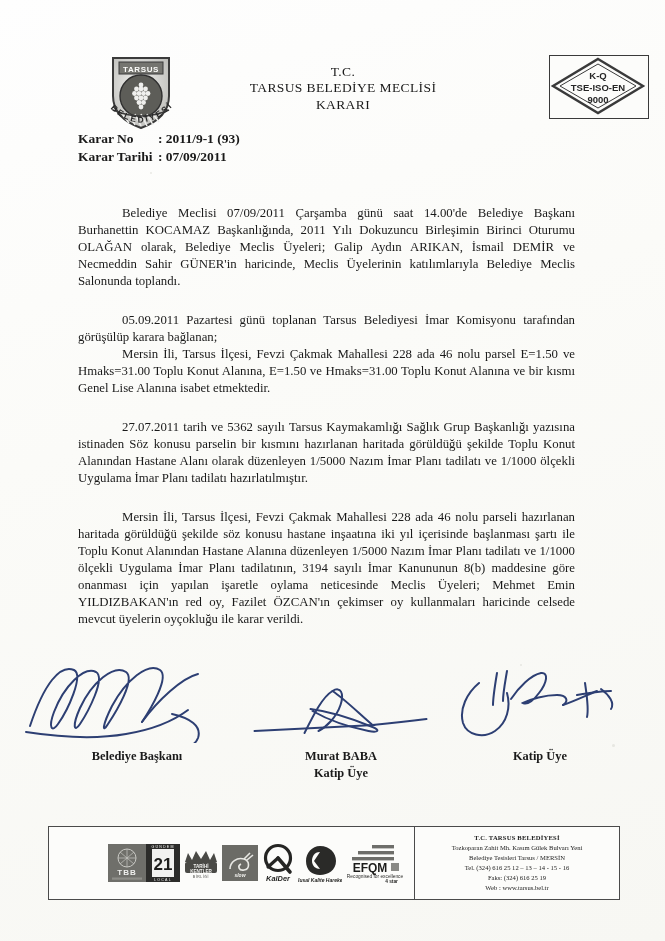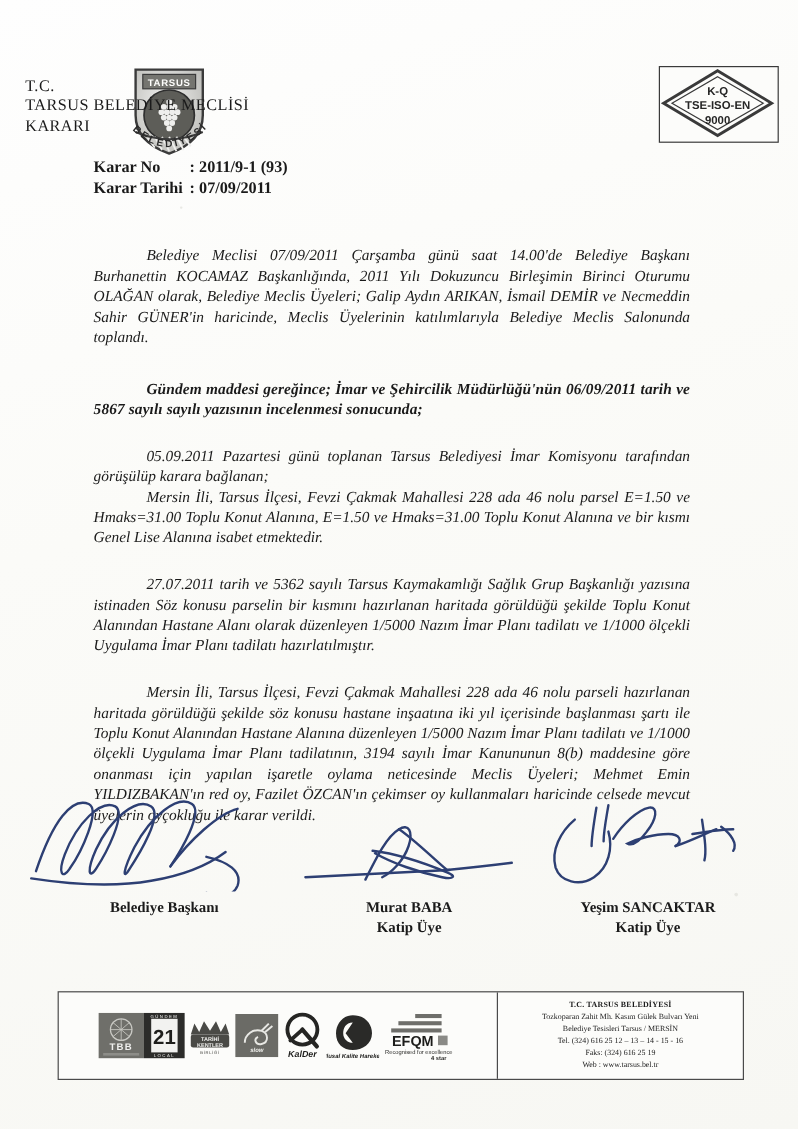--- a/index.html
+++ b/index.html
@@ -33,20 +33,21 @@
     left: 78px;
     top: 4px;
     width: 86px;
     height: 82px;
   }
   .crest svg { display:block; }
   .title-block {
     position: absolute;
     left: 0; right: 0;
     top: 16px;
+    text-align: center;
     line-height: 1.22;
     font-size: 13.5px;
     letter-spacing: 0.4px;
   }
   .title-block div { white-space: nowrap; }
   .tse {
     position: absolute;
     left: 528px;
     top: 7px;
     width: 98px;
@@ -74,21 +75,20 @@
     top: 205px;
     width: 512px;
     font-size: 12.8px;
     line-height: 1.33;
     text-align: justify;
     text-justify: inter-word;
   }
   .body-text p {
     margin: 0 15px 14px 0;
     text-indent: 44px;
-    font-style: italic;
   }
   .body-text p.tight { margin-bottom: 0; }
   .body-text p.bold {
     font-weight: bold;
     letter-spacing: 0.1px;
   }
   .body-text p.gap-top { margin-top: 26px; }
   .body-text p.gap-top2 { margin-top: 22px; }
   
   .signatures {
@@ -123,21 +123,21 @@
     height: 72px;
     border: 1.3px solid #4a4a4a;
     background: #fcfcfa;
     display: flex;
     align-items: stretch;
   }
   .footer-logos {
     flex: 1 1 auto;
     display: flex;
     align-items: center;
-    justify-content: center;
+    justify-content: flex-end;
     padding: 0 6px;
   }
   .logo-box {
     display: flex;
     flex-direction: column;
     align-items: center;
     justify-content: center;
   }
   .footer-contact {
     flex: 0 0 196px;
@@ -242,21 +242,20 @@
       <span>: 2011/9-1 (93)</span>
     </div>
     <div class="row">
       <span class="lbl">Karar Tarihi</span>
       <span>: 07/09/2011</span>
     </div>
   </div>
 
   <div class="body-text">
     <p>Belediye Meclisi 07/09/2011 Çarşamba günü saat 14.00'de Belediye Başkanı Burhanettin KOCAMAZ Başkanlığında, 2011 Yılı Dokuzuncu Birleşimin Birinci Oturumu OLAĞAN olarak, Belediye Meclis Üyeleri; Galip Aydın ARIKAN, İsmail DEMİR ve Necmeddin Sahir GÜNER'in haricinde, Meclis Üyelerinin katılımlarıyla Belediye Meclis Salonunda toplandı.</p>
-    <p class="bold gap-top">Gündem maddesi gereğince; İmar ve Şehircilik Müdürlüğü'nün 06/09/2011 tarih ve 5867 sayılı sayılı yazısının incelenmesi sonucunda;</p>
     <p class="tight gap-top2">05.09.2011 Pazartesi günü toplanan Tarsus Belediyesi İmar Komisyonu tarafından görüşülüp karara bağlanan;</p>
     <p>Mersin İli, Tarsus İlçesi, Fevzi Çakmak Mahallesi 228 ada 46 nolu parsel E=1.50 ve Hmaks=31.00 Toplu Konut Alanına, E=1.50 ve Hmaks=31.00 Toplu Konut Alanına ve bir kısmı Genel Lise Alanına isabet etmektedir.</p>
     <p class="gap-top2">27.07.2011 tarih ve 5362 sayılı Tarsus Kaymakamlığı Sağlık Grup Başkanlığı yazısına istinaden Söz konusu parselin bir kısmını hazırlanan haritada görüldüğü şekilde Toplu Konut Alanından Hastane Alanı olarak düzenleyen 1/5000 Nazım İmar Planı tadilatı ve 1/1000 ölçekli Uygulama İmar Planı tadilatı hazırlatılmıştır.</p>
     <p class="gap-top2">Mersin İli, Tarsus İlçesi, Fevzi Çakmak Mahallesi 228 ada 46 nolu parseli hazırlanan haritada görüldüğü şekilde söz konusu hastane inşaatına iki yıl içerisinde başlanması şartı ile Toplu Konut Alanından Hastane Alanına düzenleyen 1/5000 Nazım İmar Planı tadilatı ve 1/1000 ölçekli Uygulama İmar Planı tadilatının, 3194 sayılı İmar Kanununun 8(b) maddesine göre onanması için yapılan işaretle oylama neticesinde Meclis Üyeleri; Mehmet Emin YILDIZBAKAN'ın red oy, Fazilet ÖZCAN'ın çekimser oy kullanmaları haricinde celsede mevcut üyelerin oyçokluğu  ile karar verildi.</p>
   </div>
 
   <div class="signatures">
 
     <div class="sig sig-1">
       <div class="ink">
@@ -299,21 +298,20 @@
             <path d="M62 6 C60 18 58 28 58 36"></path>
             <path d="M66 34 C74 22 86 10 96 8 C104 7 102 18 94 28 C88 36 82 40 78 38
                      C86 34 100 30 112 30 C122 30 124 36 118 40"></path>
             <path d="M118 40 C130 36 142 30 152 26"></path>
             <path d="M140 18 C142 32 144 44 142 52"></path>
             <path d="M132 30 C144 28 156 26 166 26"></path>
             <path d="M156 24 C164 30 170 38 166 44"></path>
           </g>
         </svg>
       </div>
-      <div>Yeşim SANCAKTAR</div>
       <div>Katip Üye</div>
     </div>
   </div>
 
   <div class="footer">
     <div class="footer-logos">
 
       <div class="logo-box">
         <svg width="38" height="38" viewBox="0 0 38 38">
           <rect width="38" height="38" fill="#6f6f6a"></rect>

